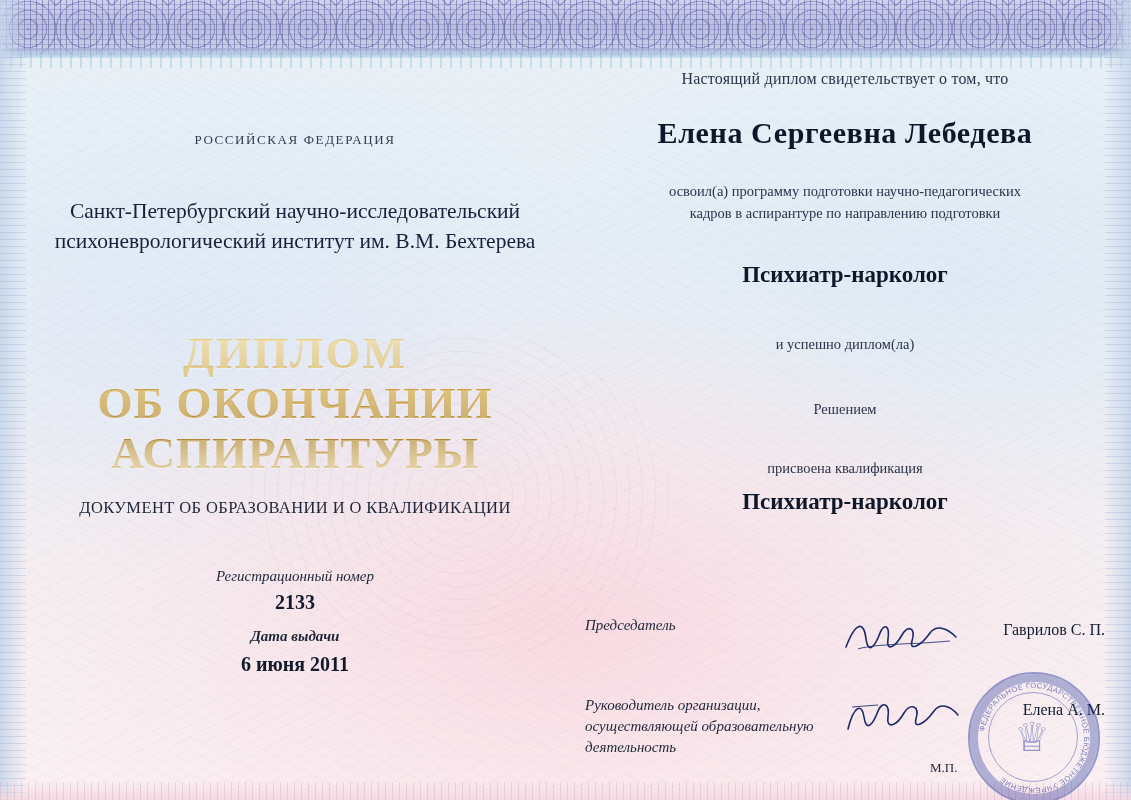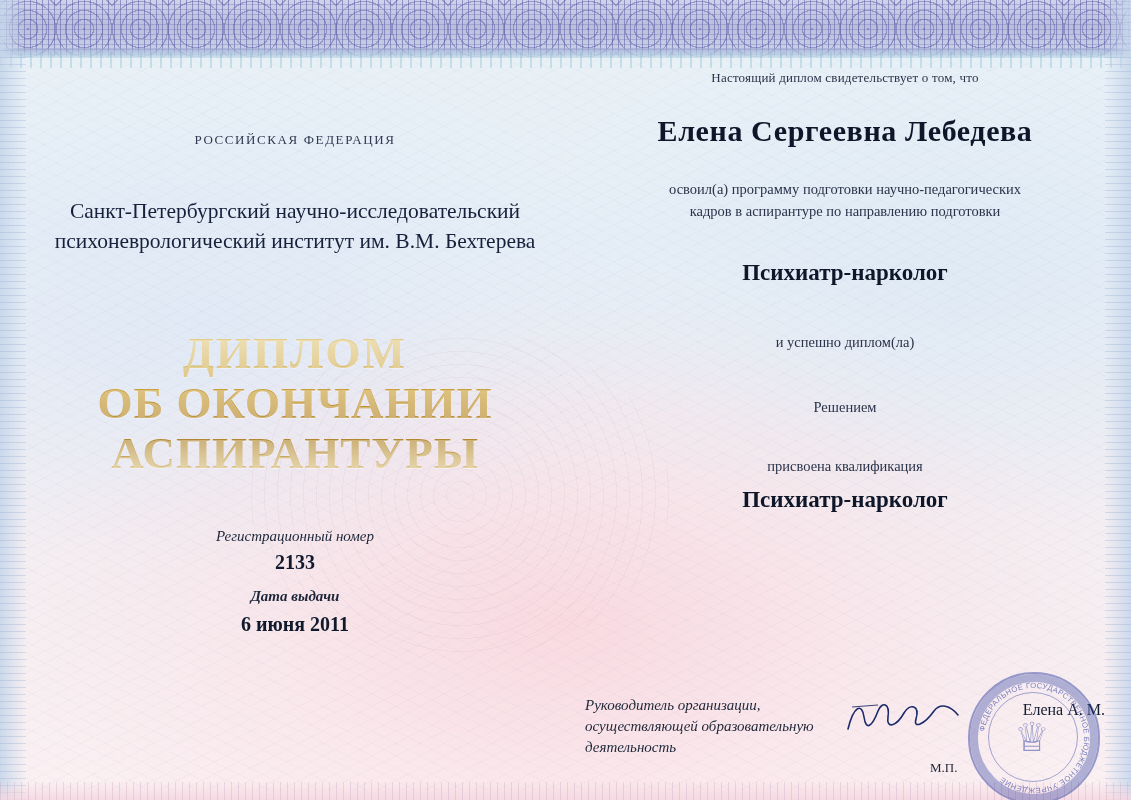--- a/index.html
+++ b/index.html
@@ -168,21 +168,21 @@
   }
   .date-value {
     margin-top: 8px;
     font-weight: bold;
     font-size: 20px;
     color: #101a2c;
   }
 
   
   .r-intro {
-    font-size: 13px;
+    font-size: 16px;
     color: #2a3349;
     letter-spacing: 0.2px;
   }
   .r-name {
     margin-top: 28px;
     font-weight: bold;
     font-size: 30px;
     letter-spacing: 0.6px;
     color: #0e1729;
   }
@@ -339,20 +339,21 @@
       <div>психоневрологический институт им. В.М. Бехтерева</div>
     </div>
 
     <div class="diploma-title">
       <div class="l1">ДИПЛОМ</div>
       <div class="l2">ОБ ОКОНЧАНИИ</div>
       <div class="l3">АСПИРАНТУРЫ</div>
     </div>
 
 
+    <div class="doc-kind">ДОКУМЕНТ ОБ ОБРАЗОВАНИИ И О КВАЛИФИКАЦИИ</div>
 
     <div class="reg-label">Регистрационный номер</div>
     <div class="reg-number">2133</div>
 
     <div class="date-label">Дата выдачи</div>
     <div class="date-value">6 июня 2011</div>
   </div>
 
   <div class="col-right">
 
@@ -367,20 +368,30 @@
 
     <div class="r-program">Психиатр-нарколог</div>
 
     <div class="r-passed">и успешно диплом(ла)</div>
 
     <div class="r-decision">Решением</div>
 
     <div class="r-qual-label">присвоена квалификация</div>
     <div class="r-qual">Психиатр-нарколог</div>
 
+    <div class="sign-row" id="sign-chair">
+      <div class="role">Председатель</div>
+      <div class="sig">
+        <svg class="scribble" viewBox="0 0 130 44">
+          <path d="M8 32 C18 6, 26 6, 28 24 C30 38, 36 34, 42 18 C46 8, 52 10, 50 24 C48 36, 56 34, 64 20 C70 10, 78 12, 74 26 C71 36, 82 32, 92 18 C98 10, 108 12, 118 22" fill="none" stroke="#1a2a6b" stroke-width="1.6" stroke-linecap="round"></path>
+          <path d="M20 34 C40 28, 70 30, 112 26" fill="none" stroke="#1a2a6b" stroke-width="1.1" opacity=".8"></path>
+        </svg>
+      </div>
+      <div class="person">Гаврилов С. П.</div>
+    </div>
 
     <div class="sign-row" id="sign-head">
       <div class="role">
         <div>Руководитель организации,</div>
         <div>осуществляющей образовательную</div>
         <div>деятельность</div>
       </div>
       <div class="sig">
         <svg class="scribble" viewBox="0 0 130 44">
           <path d="M10 34 C16 10, 24 8, 26 22 C28 36, 34 32, 40 16 C44 6, 52 8, 50 22 C48 34, 58 32, 66 18 C72 8, 82 10, 78 24 C75 34, 86 30, 96 16 C102 8, 112 10, 120 20" fill="none" stroke="#1a2a6b" stroke-width="1.6" stroke-linecap="round"></path>

